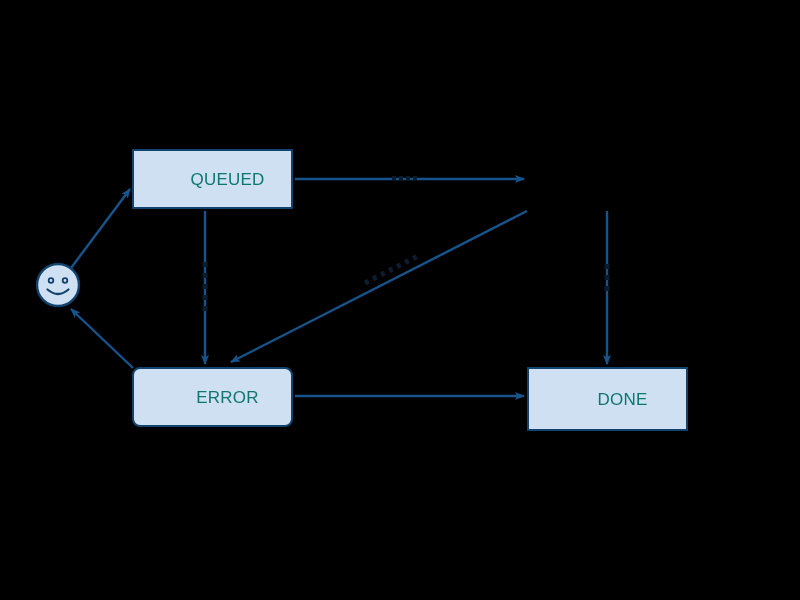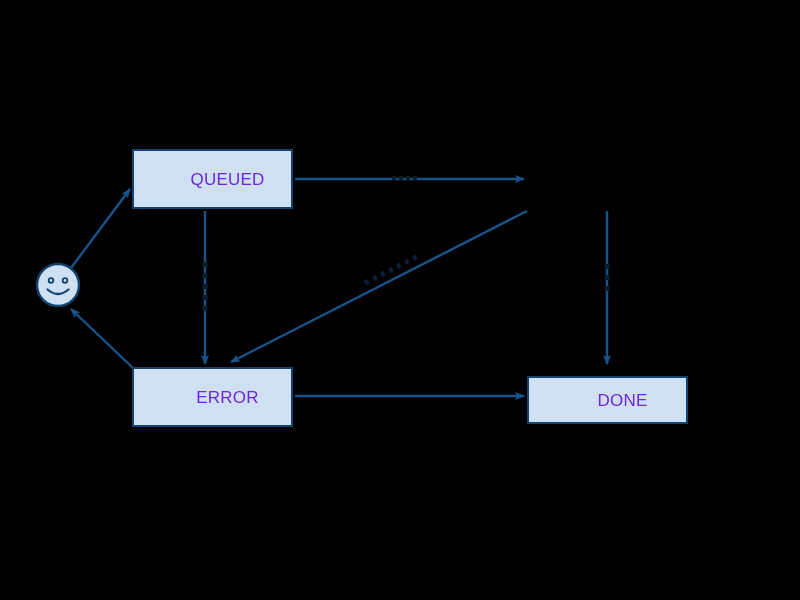--- a/index.html
+++ b/index.html
@@ -32,21 +32,21 @@
     box-sizing: border-box;
     background: #cfe0f3;
     border: 2px solid #12426e;
     display: flex;
     align-items: center;
     justify-content: center;
   }
   .node-label {
     font-family: "Liberation Sans", sans-serif;
     font-size: 17px;
-    color: #6d28d9;
+    color: #0f766e;
     letter-spacing: 0.2px;
     white-space: nowrap;
     line-height: 1;
     margin-left: 30px;
   }
   .start-node {
     position: absolute;
     left: 35px;
     top: 262px;
     width: 46px;
@@ -105,21 +105,21 @@
       <circle cx="30" cy="18.5" r="2.3" fill="none" stroke="#12426e" stroke-width="1.8"></circle>
       <path d="M12.5,27.5 Q23,36.5 33.5,27.5" fill="none" stroke="#12426e" stroke-width="2.2" stroke-linecap="round"></path>
     </svg>
   </div>
 
   <div class="node-box" style="left:132px; top:149px; width:161px; height:60px;">
     <span class="node-label">QUEUED</span>
   </div>
 
 
-  <div class="node-box" style="left:132px; top:367px; width:161px; height:60px;">
+  <div class="node-box" style="left:132px; top:367px; width:161px; height:60px;border-radius:8px;">
     <span class="node-label">ERROR</span>
   </div>
 
-  <div class="node-box" style="left:527px; top:376px; width:161px; height:48px;">
+  <div class="node-box" style="left:527px; top:367px; width:161px; height:64px;">
     <span class="node-label">DONE</span>
   </div>
 
 </div>
 
 </body></html>

